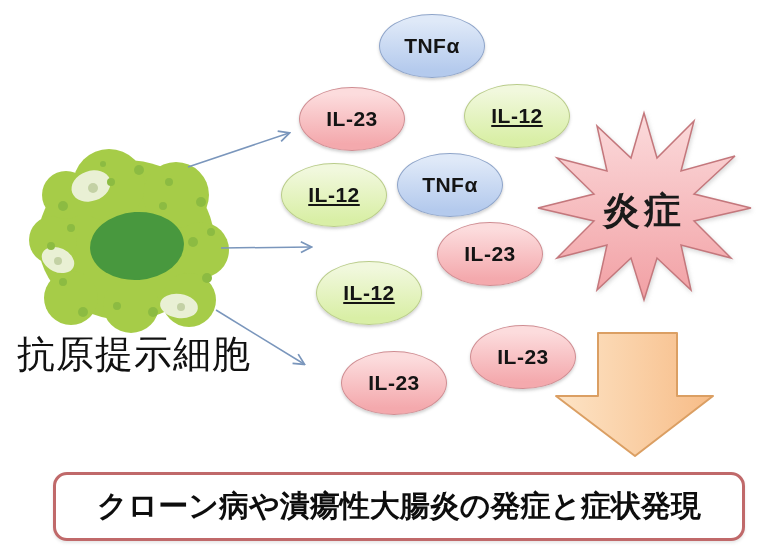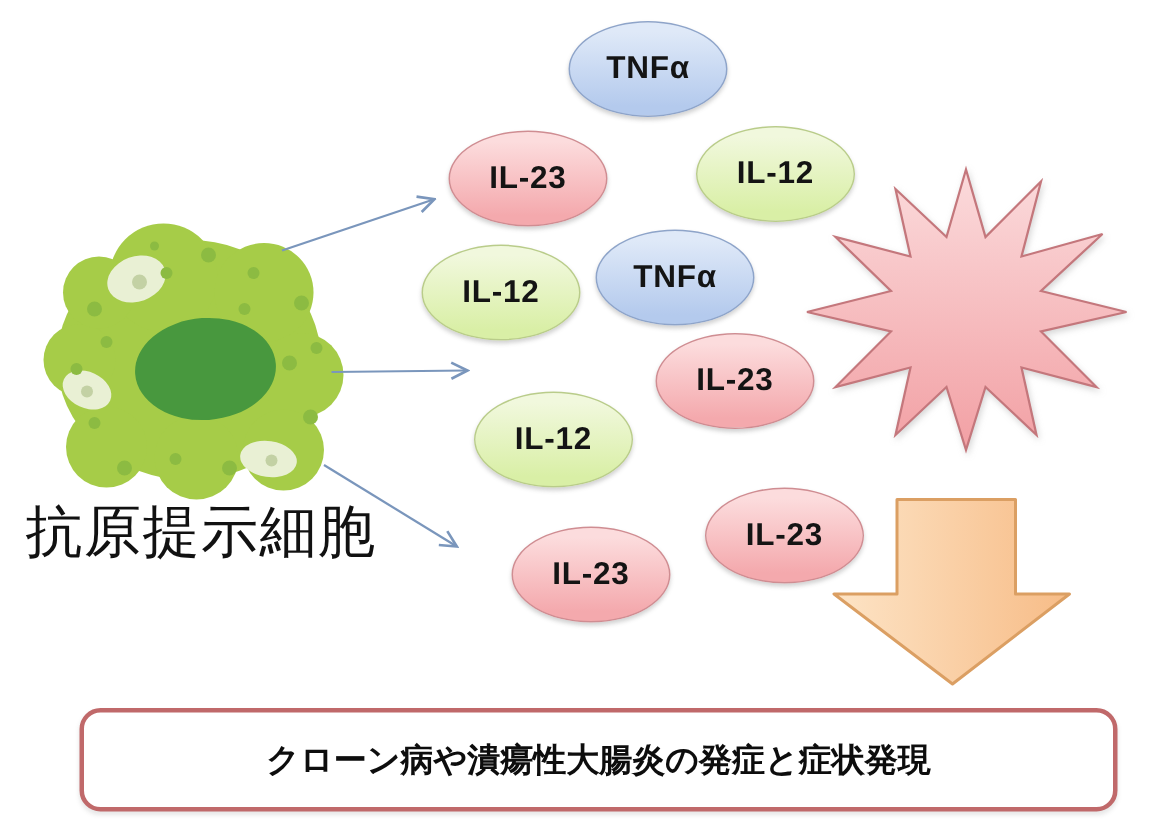--- a/index.html
+++ b/index.html
@@ -10,36 +10,36 @@
   }
   .layer{position:absolute;left:0;top:0;}
   .bubble{
     position:absolute;width:104px;height:62px;border-radius:50%;
     display:flex;align-items:center;justify-content:center;
     font-weight:bold;font-size:21px;letter-spacing:.5px;color:#141414;
     box-shadow:0 2px 3px rgba(90,90,90,.28);
   }
   .bubble.blue {background:linear-gradient(180deg,#dfe9f8 10%,#b4caed 90%);border:1px solid #8ea4c9;}
   .bubble.pink {background:linear-gradient(180deg,#fcdcdd 10%,#f4a9ad 90%);border:1px solid #cf8d92;}
-  .bubble.green{background:linear-gradient(180deg,#f1f8dd 10%,#d9efa6 90%);border:1px solid #b9cc8a;}
+  .bubble.green{background:linear-gradient(180deg,#f1f8dd 10%,#d9efa6 90%);border:1px solid #b9cc8a;text-decoration:underline;}
   .cell-label{
     position:absolute;left:6px;top:329px;font-size:38px;font-weight:400;color:#111;
     white-space:nowrap;letter-spacing:1px;
   }
   .burst-label{
     position:absolute;left:553px;top:186px;width:160px;text-align:center;
     font-size:37px;font-weight:bold;color:#1a1a1a;letter-spacing:4px;
   }
   .outcome-box{
     position:absolute;left:42px;top:472px;width:686px;height:63px;
     border:3px solid #c0696a;border-radius:14px;background:#fff;
     display:flex;align-items:center;justify-content:center;
     box-shadow:0 2px 3px rgba(120,120,120,.18);
   }
-  .outcome-box span{font-size:22px;font-weight:bold;color:#0d0d0d;white-space:nowrap;}
+  .outcome-box span{font-size:30px;font-weight:bold;color:#0d0d0d;white-space:nowrap;}
 </style>
 </head>
 <body>
 
 <div id="stage">
 
   <svg class="layer" width="768" height="548">
     <defs>
       <linearGradient id="og" x1="0" y1="0" x2="1" y2="0">
         <stop offset="0" stop-color="#fde4c6"></stop>
@@ -131,19 +131,20 @@
   <svg class="layer" width="768" height="548" style="pointer-events:none;">
     <defs>
       <linearGradient id="bg" x1="0" y1="0" x2="0" y2="1">
         <stop offset="0" stop-color="#fbdbdc"></stop>
           <stop offset="1" stop-color="#f2a0a4"></stop>
       </linearGradient>
     </defs>
     <polygon points="633,113 646,158 683,121 670,171 724,156 683,194 740,208 683,221 720,258 670,245 680,290 646,258 633,300 620,258 586,290 596,245 546,258 583,221 527,208 583,194 546,158 596,171 586,126 620,158" fill="url(#bg)" stroke="#c4777c" stroke-width="1.5" stroke-linejoin="miter" style="filter:drop-shadow(1px 2px 2px rgba(120,120,120,.3));"></polygon>
   </svg>
 
+  <div class="burst-label">炎症</div>
   <div class="cell-label">抗原提示細胞</div>
 
   <div class="outcome-box">
     <span>クローン病や潰瘍性大腸炎の発症と症状発現</span>
   </div>
 
 </div>
 
 </body></html>

